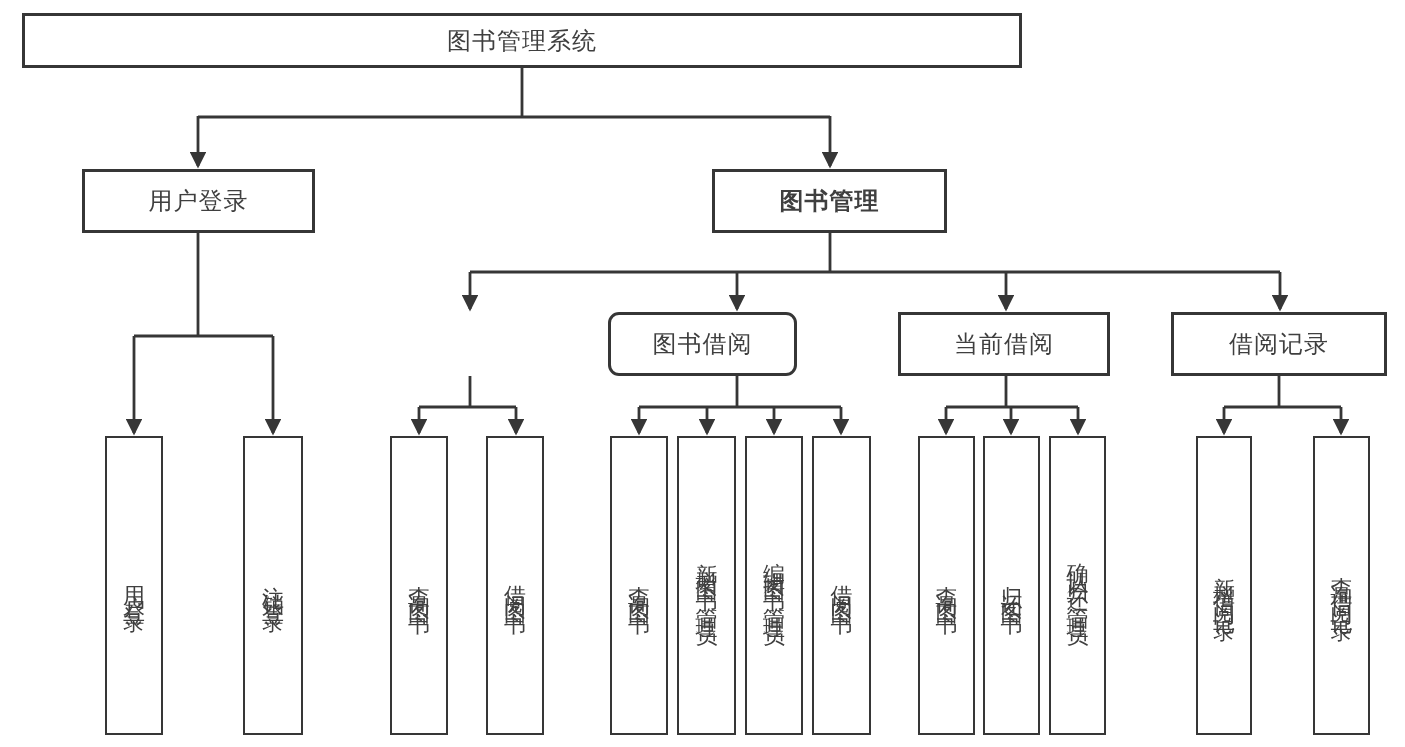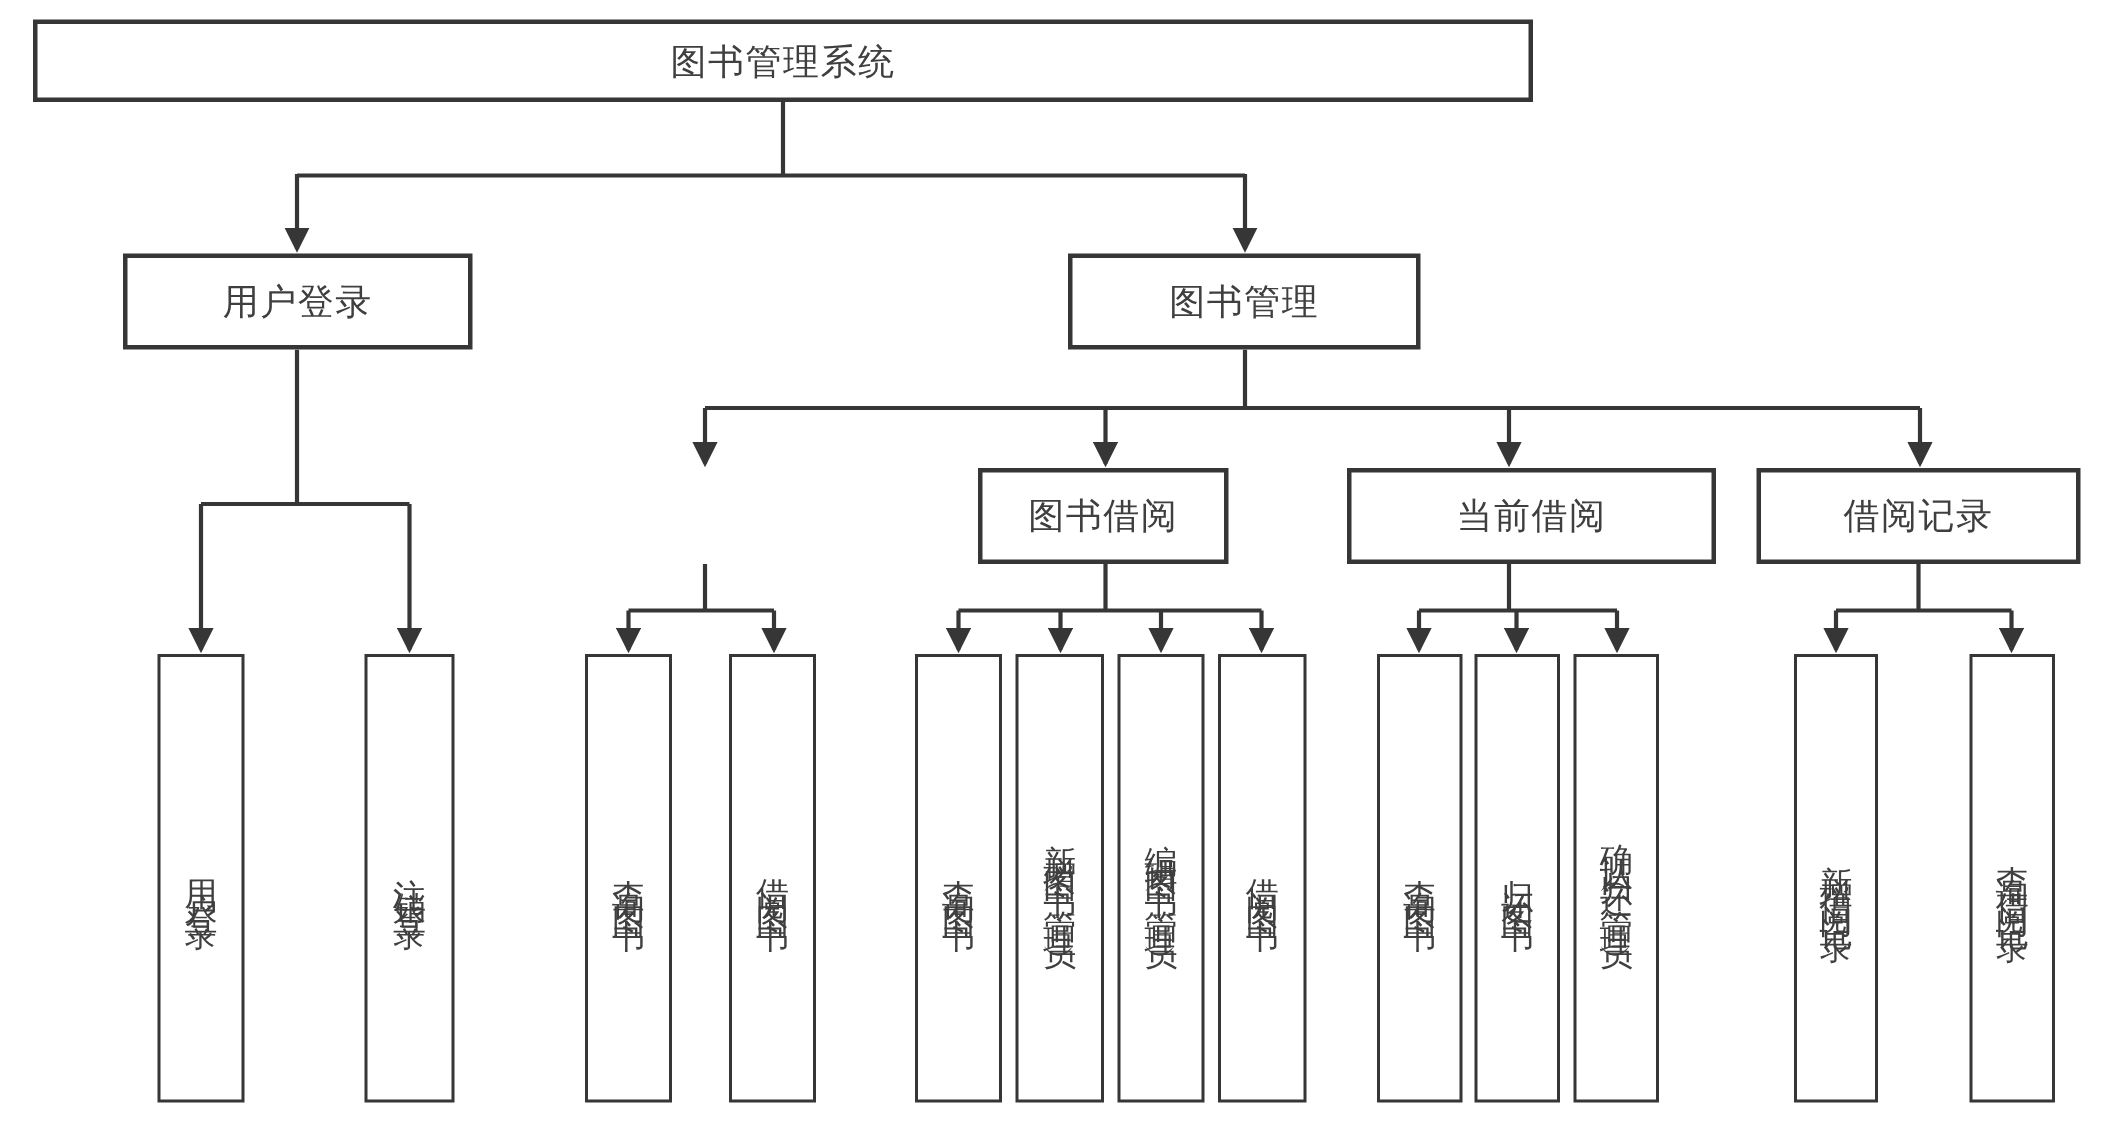--- a/index.html
+++ b/index.html
@@ -65,24 +65,24 @@
     font-size: 21px;
     letter-spacing: 1px;
     color: var(--watermark);
     opacity: 0.9;
     white-space: nowrap;
   }
 
   
   .n-root          { left: 22px;   top: 13px;  width: 1000px; height: 55px; }
   .n-user-login    { left: 82px;   top: 169px; width: 233px;  height: 64px; }
-  .n-book-mgmt     { left: 712px;  top: 169px; width: 235px;  height: 64px; }
+  .n-book-mgmt     { left: 712px;  top: 169px; width: 235px;  height: 64px; font-weight: bold; }
   .n-new-book      { left: 362px;  top: 312px; width: 216px;  height: 64px; }
-  .n-book-borrow   { left: 652px;  top: 312px; width: 167px;  height: 64px; }
-  .n-cur-borrow    { left: 898px;  top: 312px; width: 246px;  height: 64px; }
+  .n-book-borrow   { left: 608px;  top: 312px; width: 189px;  height: 64px; border-radius: 11px; }
+  .n-cur-borrow    { left: 898px;  top: 312px; width: 212px;  height: 64px; }
   .n-borrow-rec    { left: 1171px; top: 312px; width: 216px;  height: 64px; }
 
   .v-a1 { left: 105px;  width: 58px; }
   .v-a2 { left: 243px;  width: 60px; }
   .v-b1 { left: 390px;  width: 58px; }
   .v-b2 { left: 486px;  width: 58px; }
   .v-c1 { left: 610px;  width: 58px; }
   .v-c2 { left: 677px;  width: 59px; }
   .v-c3 { left: 745px;  width: 58px; }
   .v-c4 { left: 812px;  width: 59px; }

